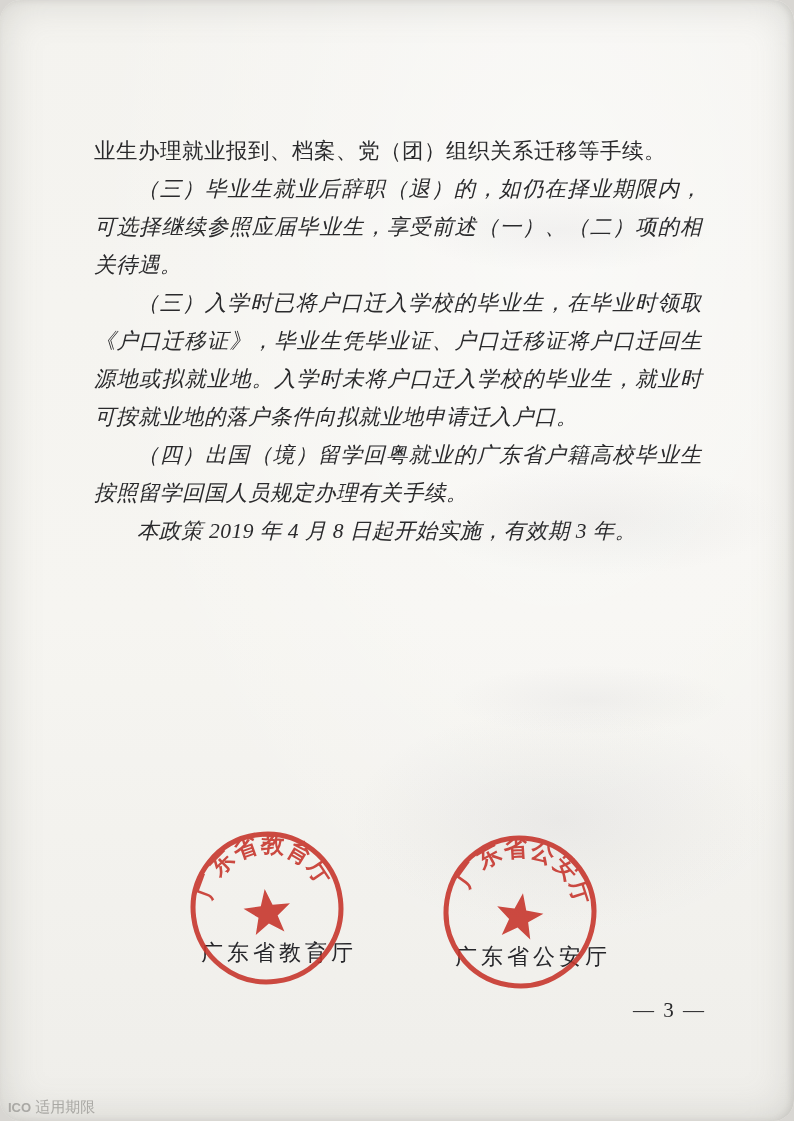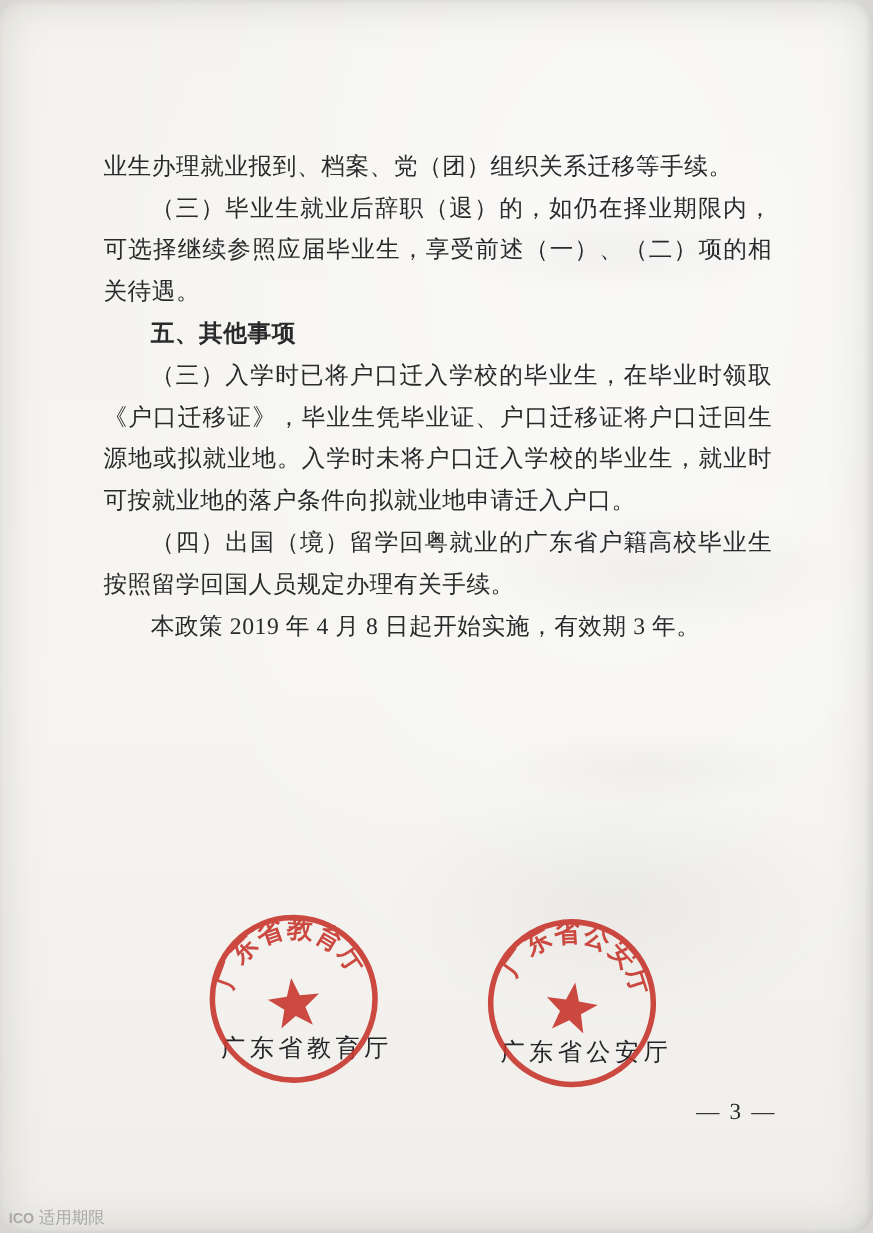--- a/index.html
+++ b/index.html
@@ -29,21 +29,21 @@
   }
   .body-text{
     position:absolute;
     left:94px;top:132px;width:608px;
     font-size:21.5px;
     line-height:38px;
     text-align:justify;
     letter-spacing:.5px;
   }
   .para{margin:0;}
-  .para.indent{text-indent:2em;}
+  .para.indent{text-indent:2em;font-style:italic;}
   .para.bold{font-weight:bold;}
   .seal{
     position:absolute;
     width:168px;height:168px;
     color:#c7372e;
     opacity:.9;
     z-index:3;
   }
   .seal svg{width:100%;height:100%;}
   .seal-1{left:183px;top:824px;transform:rotate(-7deg);}
@@ -85,21 +85,20 @@
   }
 </style>
 </head>
 <body>
 
 <div class="page">
 
   <div class="body-text">
       <p class="para">业生办理就业报到、档案、党（团）组织关系迁移等手续。</p>
       <p class="para indent">（三）毕业生就业后辞职（退）的，如仍在择业期限内，可选择继续参照应届毕业生，享受前述（一）、（二）项的相关待遇。</p>
-      <p class="para indent bold">五、其他事项</p>
       <p class="para indent">（三）入学时已将户口迁入学校的毕业生，在毕业时领取《户口迁移证》，毕业生凭毕业证、户口迁移证将户口迁回生源地或拟就业地。入学时未将户口迁入学校的毕业生，就业时可按就业地的落户条件向拟就业地申请迁入户口。</p>
       <p class="para indent">（四）出国（境）留学回粤就业的广东省户籍高校毕业生按照留学回国人员规定办理有关手续。</p>
       <p class="para indent">本政策 2019 年 4 月 8 日起开始实施，有效期 3 年。</p>
     </div>
 
   <div class="seal seal-1">
     <svg viewBox="0 0 150 150">
       <defs>
         <path id="arc0" d="M 31.7,100 A 50,50 0 1 1 118.3,100" fill="none"></path>
       </defs>

